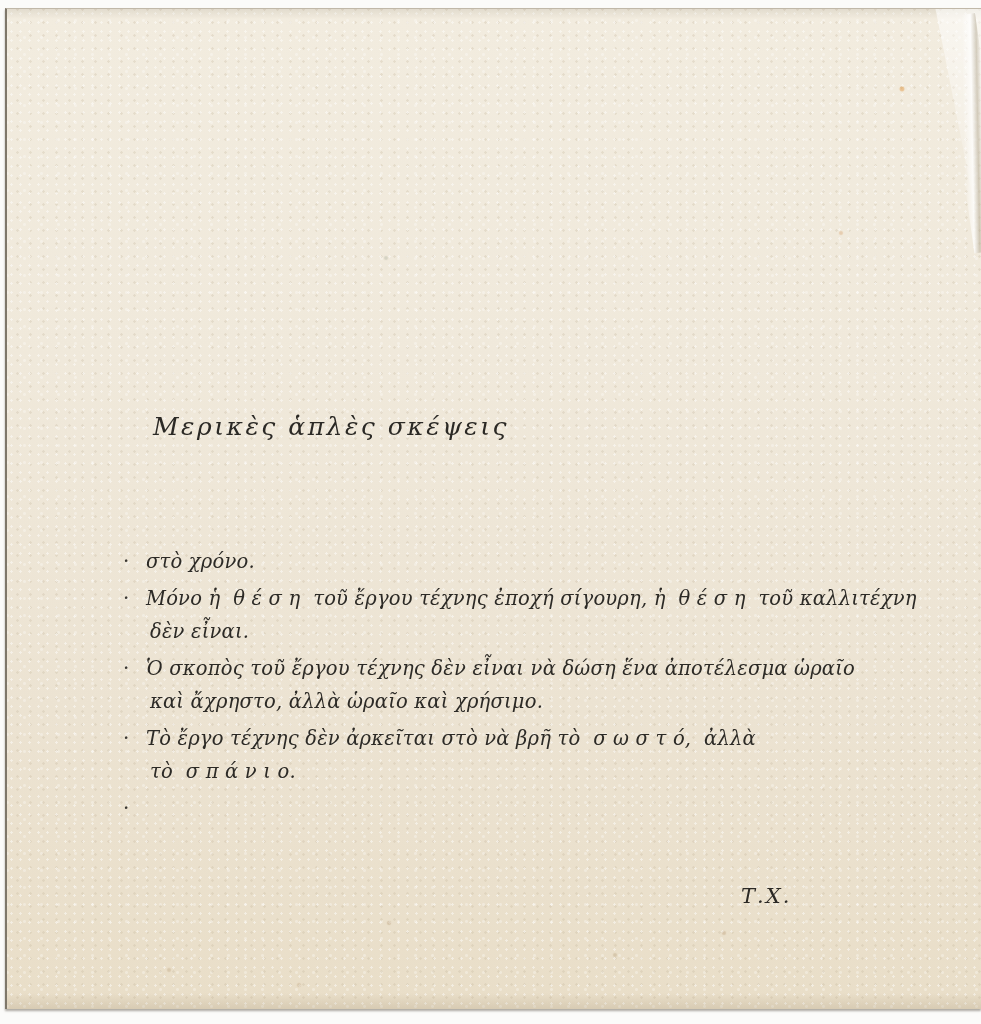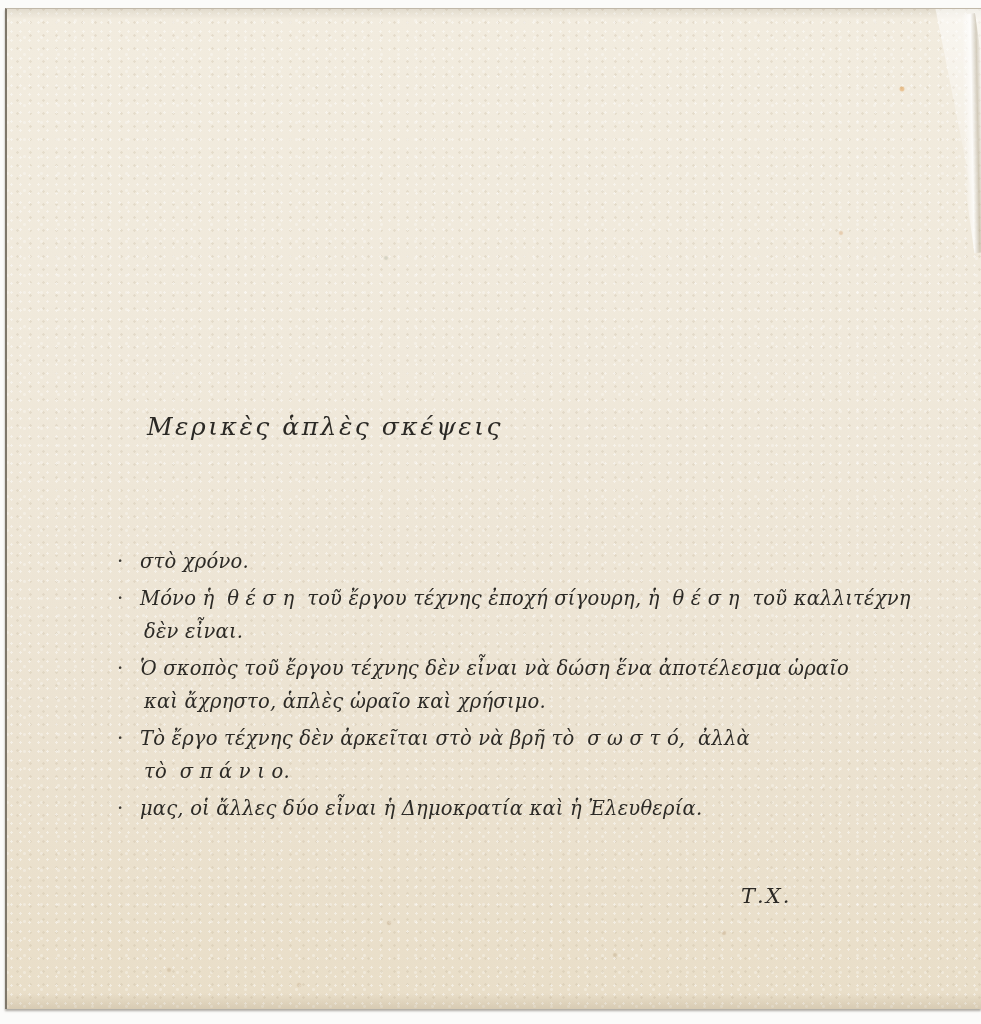--- a/index.html
+++ b/index.html
@@ -93,21 +93,21 @@
       388px 922px 1px 1px rgba(152,112,62,0.25),
       614px 954px 1px 1px rgba(152,112,62,0.22),
       723px 932px 1px 1px rgba(160,120,70,0.25),
       298px 984px 1px 1px rgba(152,112,62,0.20),
       168px 969px 1px 1px rgba(152,112,62,0.20);
     pointer-events: none;
   }
   
   .content {
     position: absolute;
-    left: 110px;
+    left: 116px;
     top: 412px;
     width: 850px;
     color: #2c2a26;
   }
   .title {
     margin: 0 0 0 37px;
     font-size: 25px;
     font-style: italic;
     font-weight: normal;
     letter-spacing: 2.5px;
@@ -183,32 +183,31 @@
       <span class="marker">·</span>
       <span class="text">
         <span class="line">Μόνο ἡ  θ έ σ η  τοῦ ἔργου τέχνης ἐποχή σίγουρη, ἡ  θ έ σ η  τοῦ καλλιτέχνη</span>
         <span class="line">δὲν εἶναι.</span>
       </span>
     </li>
     <li class="bullet">
       <span class="marker">·</span>
       <span class="text">
         <span class="line">Ὁ σκοπὸς τοῦ ἔργου τέχνης δὲν εἶναι νὰ δώση ἕνα ἀποτέλεσμα ὡραῖο</span>
-        <span class="line">καὶ ἄχρηστο, ἁπλὲς ὡραῖο καὶ χρήσιμο.</span>
+        <span class="line">καὶ ἄχρηστο, ἀλλὰ ὡραῖο καὶ χρήσιμο.</span>
       </span>
     </li>
     <li class="bullet">
       <span class="marker">·</span>
       <span class="text">
         <span class="line">Τὸ ἔργο τέχνης δὲν ἀρκεῖται στὸ νὰ βρῆ τὸ  σ ω σ τ ό,  ἀλλὰ</span>
         <span class="line">τὸ  σ π ά ν ι ο.</span>
       </span>
     </li>
     <li class="bullet">
       <span class="marker">·</span>
       <span class="text">
-        <span class="line">μας, οἱ ἄλλες δύο εἶναι ἡ Δημοκρατία καὶ ἡ Ἐλευθερία.</span>
       </span>
     </li>
   </ul>
 </div>
 
 <div class="signature">Τ.Χ.</div>
 
 </body></html>

